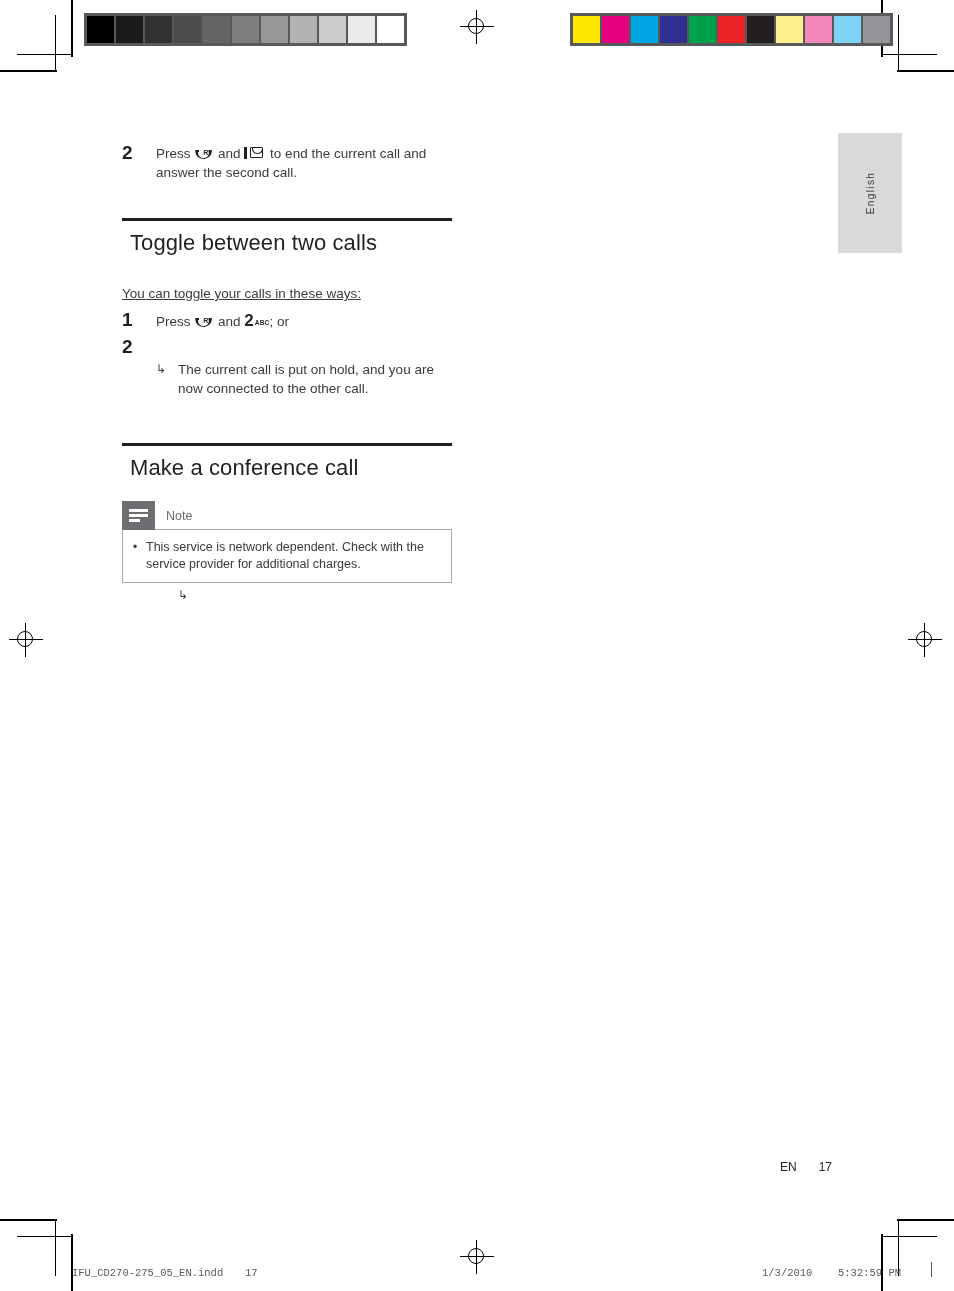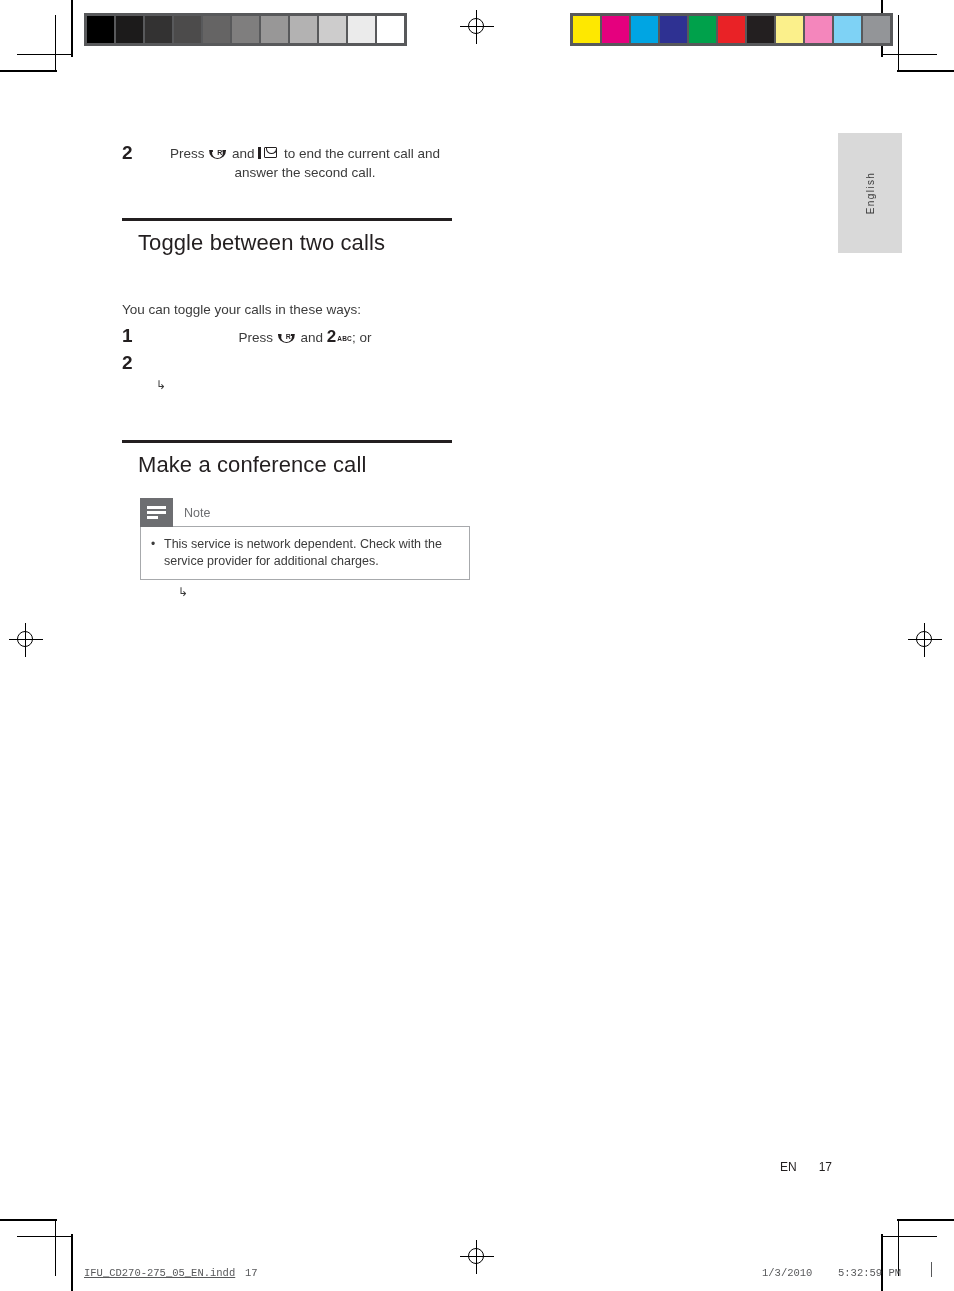--- a/index.html
+++ b/index.html
@@ -95,21 +95,21 @@
     height: 3px;
     background: #231f20;
     width: 330px;
     margin: 0;
   }
 
   h2.section-heading {
     font-size: 22px;
     font-weight: normal;
     letter-spacing: 0.1px;
-    margin: 9px 0 0 16px;
+    margin: 9px 0 0 8px;
     color: #231f20;
     font-family: "Liberation Sans", sans-serif;
   }
 
   .para {
     font-size: 13.5px;
     line-height: 19px;
     color: #3b3b3b;
     margin: 0;
   }
@@ -128,21 +128,20 @@
     color: #231f20;
     line-height: 21px;
     font-family: "Liberation Sans", sans-serif;
   }
   .step .step-body {
     flex: 1;
     font-size: 13.5px;
     line-height: 19px;
     color: #3b3b3b;
     padding-top: 2px;
-    text-align: center;
   }
 
   
   .subnote {
     display: flex;
     align-items: flex-start;
     margin-top: 3px;
     padding-left: 34px;
   }
   .subnote .arrow {
@@ -248,21 +247,20 @@
     letter-spacing: 0.2px;
     margin-left: 1px;
     font-family: "Liberation Sans", sans-serif;
   }
 
   
   #note-box {
     position: relative;
     margin-top: 20px;
     width: 394px;
-    margin-left: 18px;
   }
   #note-header {
     display: flex;
     align-items: center;
     height: 29px;
   }
   #note-icon {
     position: relative;
     width: 33px;
     height: 29px;
@@ -322,21 +320,21 @@
   #page-footer .lang-code { margin-right: 22px; }
 
   
   .print-strip {
     position: absolute;
     font-family: "Liberation Mono", monospace;
     font-size: 10.5px;
     color: #58595b;
     white-space: nowrap;
   }
-  #print-filename { left: 84px; top: 1267px; text-decoration: underline; }
+  #print-filename { left: 72px; top: 1267px; }
   #print-pagenum  { left: 245px; top: 1267px; }
   #print-date     { left: 762px; top: 1267px; }
   #print-time     { left: 838px; top: 1267px; }
 </style>
 </head>
 <body>
 
 <div class="crop-mark" style="left:0px; top:70px; width:57px; height:2px;"></div>
 <div class="crop-mark" style="left:71px; top:0px; width:2px; height:57px;"></div>
 <div class="crop-mark" style="left:17px; top:54px; width:56px; height:1px;"></div>
@@ -422,21 +420,21 @@
       <span class="glyph-endcall">
         <span class="bar"></span><span class="env"></span>
       </span>
       <span>to end the current call and answer the second call.</span>
     </span>
   </div>
 
   <div class="rule" style="margin-top:36px;"></div>
   <h2 class="section-heading">Toggle between two calls</h2>
 
-  <p class="para" style="margin-top:44px;">You can toggle your calls in these ways:</p>
+  <p class="para" style="margin-top:28px;text-decoration:underline;">You can toggle your calls in these ways:</p>
 
   <div class="step" style="margin-top:6px;">
     <span class="num">1</span>
     <span class="step-body">
       <span>Press</span>
       <span class="glyph-handset">
         <span class="body"></span><span class="r">R</span>
       </span>
       <span>and</span>
       <span class="glyph-key2">
@@ -444,20 +442,21 @@
       </span><span>; or</span>
     </span>
   </div>
 
   <div class="step" style="margin-top:4px;">
     <span class="num">2</span>
   </div>
 
   <div class="subnote">
     <span class="arrow">↳</span>
+    <span class="subnote-text">The current call is put on hold, and you are now connected to the other call.</span>
   </div>
 
   <div class="rule" style="margin-top:45px;"></div>
   <h2 class="section-heading">Make a conference call</h2>
 
   <div id="note-box">
     <div id="note-header">
       <div id="note-icon">
         <span class="l1"></span>
           <span class="l2"></span>

